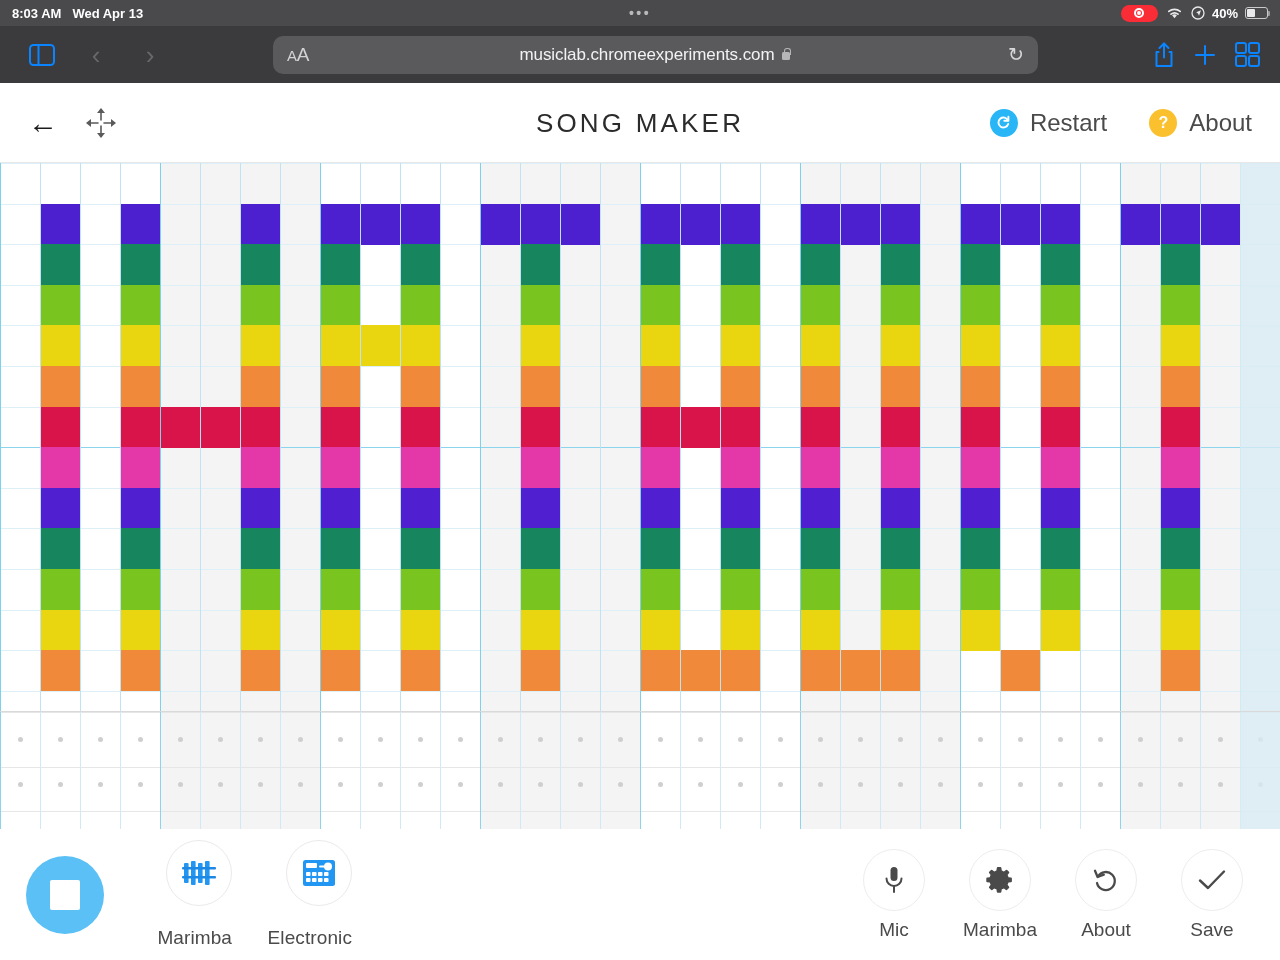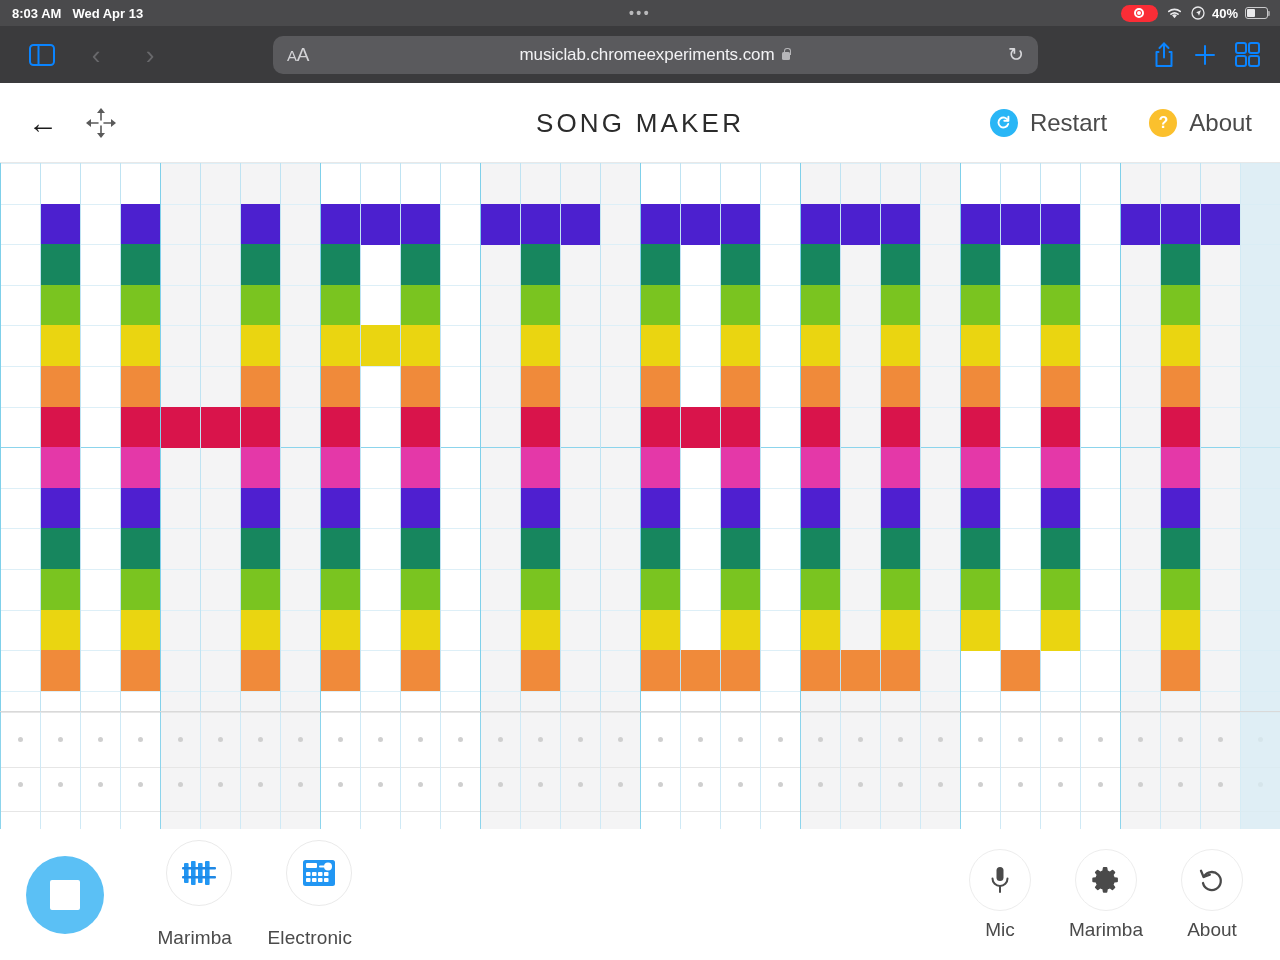--- a/index.html
+++ b/index.html
@@ -646,14 +646,22 @@
     </div>
     <div class="tool">
       <span class="tool-circle">
         <svg width="28" height="28" viewBox="0 0 28 28">
           <path d="M6 10.5A9 9 0 1 1 5 17" stroke="#4a4a4a" stroke-width="2.3" fill="none" stroke-linecap="round"></path>
           <path d="M3 4.8L5.6 11l6.2-2.4" stroke="#4a4a4a" stroke-width="2.3" fill="none" stroke-linecap="round" stroke-linejoin="round"></path>
         </svg>
       </span>
       <span class="tool-label">About</span>
     </div>
+    <div class="tool">
+      <span class="tool-circle">
+        <svg width="30" height="26" viewBox="0 0 30 26">
+          <path d="M3 13.5L11 21 27 4.5" stroke="#4a4a4a" stroke-width="2.4" fill="none" stroke-linecap="round" stroke-linejoin="round"></path>
+        </svg>
+      </span>
+      <span class="tool-label">Save</span>
+    </div>
   </div>
 </div>
 
 </body></html>

